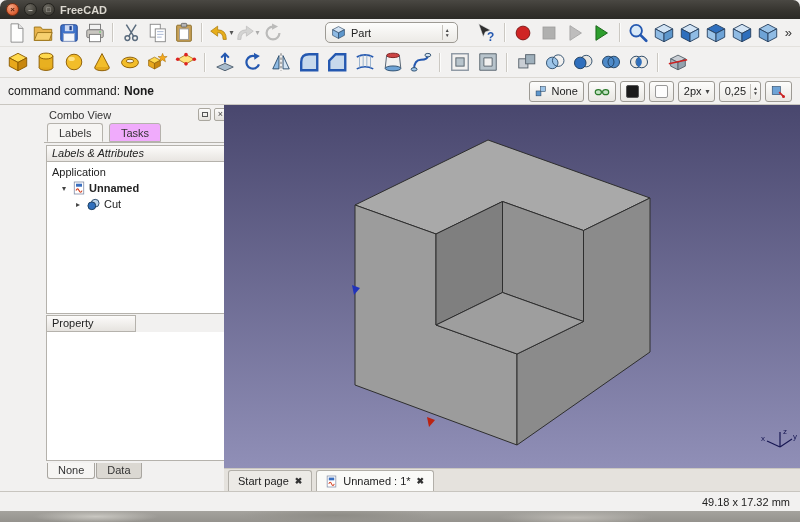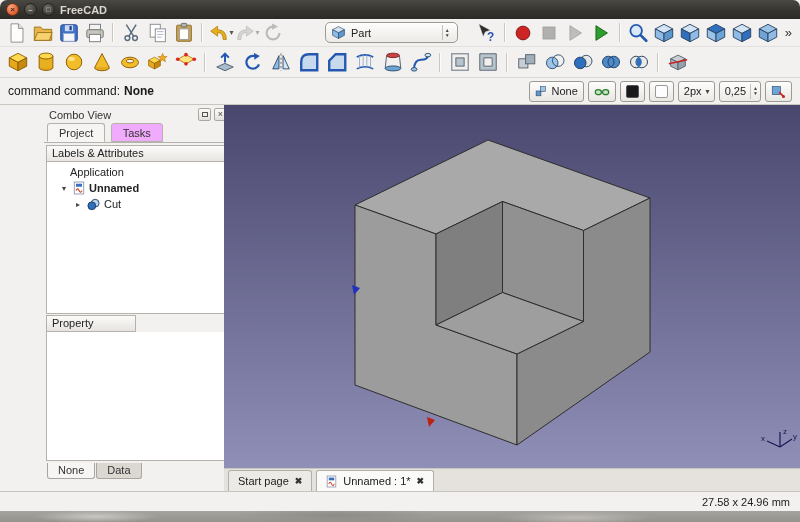--- a/index.html
+++ b/index.html
@@ -55,21 +55,21 @@
     padding:2px 5px 0; display:flex; align-items:center; }
   .cv-btns { margin-left:auto; display:flex; gap:3px; }
   .cv-btn { width:13px; height:13px; border:1px solid #aaa79f; border-radius:2px; background:linear-gradient(#fcfbfa,#e4e1dc);
     display:inline-flex; align-items:center; justify-content:center; font-size:9px; color:#444; line-height:1; }
   .float-glyph { width:6px; height:5px; border:1px solid #555; display:inline-block; }
   .cv-tabs { position:absolute; top:17px; left:0; right:0; height:21px; border-bottom:1px solid #b5b2ac; padding-left:3px; }
   .cv-tab { display:inline-block; font-size:11px; padding:3px 11px 2px; background:#f0abfc; color:#333;
     border:1px solid #b5b2ac; border-radius:3px 3px 0 0; margin-right:1px; position:relative; top:1px; }
   .cv-tab.active { background:#f6f5f3; border-bottom:1px solid #f6f5f3; }
   .cv-attr { position:absolute; top:40px; left:2px; right:2px; height:17px; font-size:11px; color:#222;
-    background:linear-gradient(#fcfbfa,#e8e5e1); border:1px solid #b5b2ac; padding:1px 5px; }
+    background:linear-gradient(#fcfbfa,#e8e5e1); border:1px solid #b5b2ac; padding:1px 5px;font-style:italic; }
   .cv-tree { position:absolute; top:57px; left:2px; right:2px; height:152px; background:#fff;
     border:1px solid #b5b2ac; border-top:none; font-size:11px; color:#222; padding-top:2px; }
   .tree-row { height:16px; display:flex; align-items:center; gap:4px; }
   .tree-row .tw { width:10px; text-align:center; font-size:8px; color:#444; }
   .cv-propheader { position:absolute; top:210px; left:2px; right:2px; height:17px; display:flex; }
   .ph-cell { background:linear-gradient(#fcfbfa,#e6e3df); border:1px solid #b5b2ac; font-size:11px; color:#222;
     padding:1px 5px; }
   .ph-cell.first { width:90px; }
   .ph-cell.grow { flex:1; margin-left:-1px; }
   .cv-propbody { position:absolute; top:227px; left:2px; right:2px; height:129px; background:#fff;
@@ -585,26 +585,26 @@
     <div class="cv-title">
       <span>Combo View</span>
       <span class="cv-btns">
         <span class="cv-btn">
             <span class="float-glyph"></span>
           </span>
         <span class="cv-btn">×</span>
       </span>
     </div>
     <div class="cv-tabs">
-      <span class="cv-tab active">Project</span>
+      <span class="cv-tab active">Labels</span>
       <span class="cv-tab">Tasks</span>
     </div>
     <div class="cv-attr">Labels &amp; Attributes</div>
     <div class="cv-tree">
-      <div class="tree-row" style="padding-left:23px">
+      <div class="tree-row" style="padding-left:5px">
         <span>Application</span>
       </div>
       <div class="tree-row" style="padding-left:12px">
         <span class="tw">▾</span>
         <span class="ticonwrap">
           <svg width="12" height="14" viewBox="0 0 14 16">
               <rect x="1.5" y="1" width="11" height="14" fill="#fff" stroke="#8892aa"></rect>
               <rect x="3.5" y="3" width="7" height="3.5" fill="#3a6fc0"></rect>
               <path d="M3.5 11 q2 -4 3.5 0 q2 4 3.5 0" stroke="#d43a1a" fill="none" stroke-width="1.3"></path>
             </svg>
@@ -668,18 +668,18 @@
               <path d="M3.5 11 q2 -4 3.5 0 q2 4 3.5 0" stroke="#d43a1a" fill="none" stroke-width="1.3"></path>
             </svg>
         </span>
         <span>Unnamed : 1*</span>
         <span class="tclose">✖</span>
       </div>
     </div>
   </div>
 
   <div class="statusbar">
-    <span>27.58 x 24.96 mm</span>
+    <span>49.18 x 17.32 mm</span>
   </div>
 
   <div class="desktop"></div>
 
 </div>
 
 </body></html>

